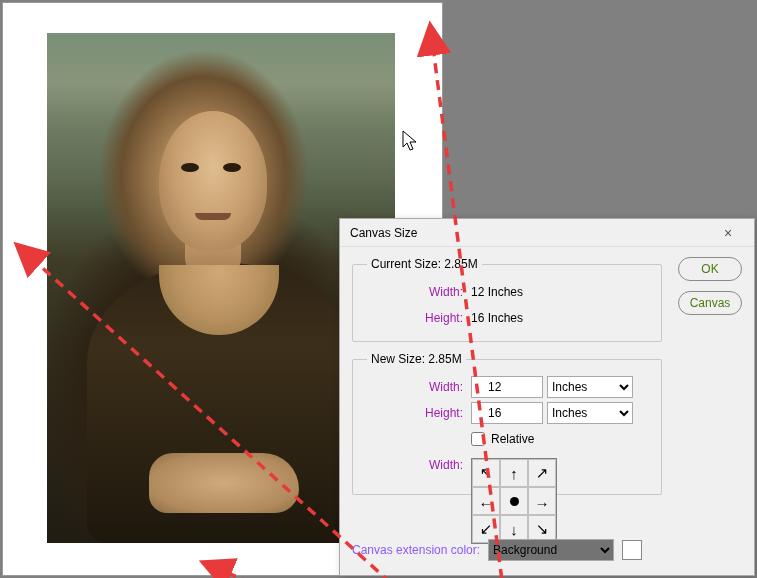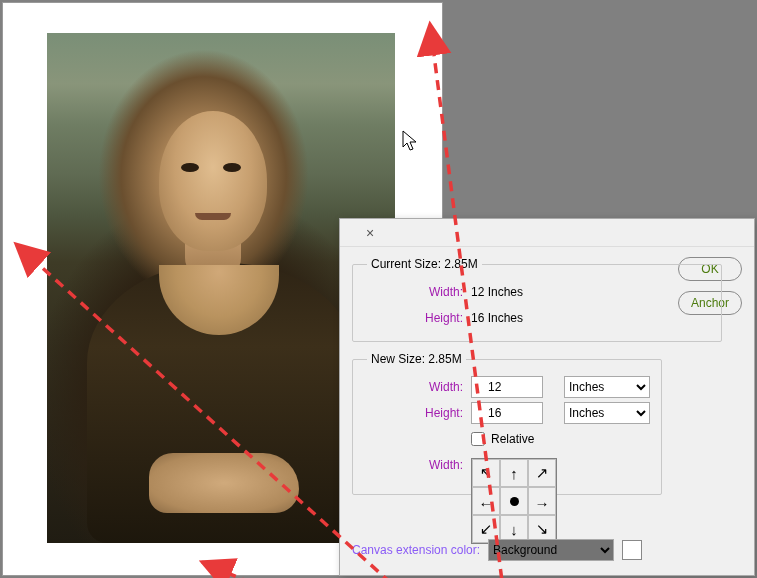--- a/index.html
+++ b/index.html
@@ -105,35 +105,35 @@
     position: relative;
   }
   fieldset.group legend {
     font-size: 12px; color: #000;
     padding: 0 4px; margin-left: 4px;
   }
   .row { display: flex; align-items: center; height: 26px; }
   .row .lbl { width: 108px; text-align: right; padding-right: 8px; color: #a21caf; }
   .row .val { color: #000; }
 
-  .group.current { width: 370px; }
+  .group.current { width: 310px; }
   .group.new { width: 310px; }
 
   input.num {
     width: 72px; height: 22px;
     border: 1px solid #a9a9a9;
     padding: 0 16px;
     font: inherit;
   }
   select.unit {
     width: 86px; height: 22px;
     border: 1px solid #a9a9a9;
     background: #fff;
     font: inherit;
-    margin-left: 21px;
+    margin-left: 4px;
   }
   input[type=checkbox].cb {
     width: 14px; height: 14px; margin: 0 6px 0 0;
     accent-color: #fff;
   }
 
   .anchor-row { align-items: flex-start; margin-top: 6px; }
   .anchor-grid {
     display: grid;
     grid-template-columns: repeat(3, 28px);
@@ -192,29 +192,30 @@
     <div class="hand"></div>
   </div>
 </div>
 
 <svg class="cursor" width="20" height="24">
   <path d="M1 1 L1 17 L5 13 L8 20 L11 19 L8 12 L14 12 Z" fill="#fff" stroke="#000" stroke-width="1"></path>
 </svg>
 
 <div class="dialog">
   <div class="dlg-titlebar">
+    <span class="title">Canvas Size</span>
     <div class="dlg-close">
       <span>×</span>
     </div>
   </div>
   <div class="dlg-body">
 
     <div class="btn-col">
       <button class="dlg-btn">OK</button>
-      <button class="dlg-btn">Anchor</button>
+      <button class="dlg-btn">Canvas</button>
     </div>
 
     <fieldset class="group current">
       <legend>Current Size: 2.85M</legend>
       <div class="row">
         <span class="lbl">Width:</span>
         <span class="val">12 Inches</span>
       </div>
       <div class="row">
         <span class="lbl">Height:</span>

